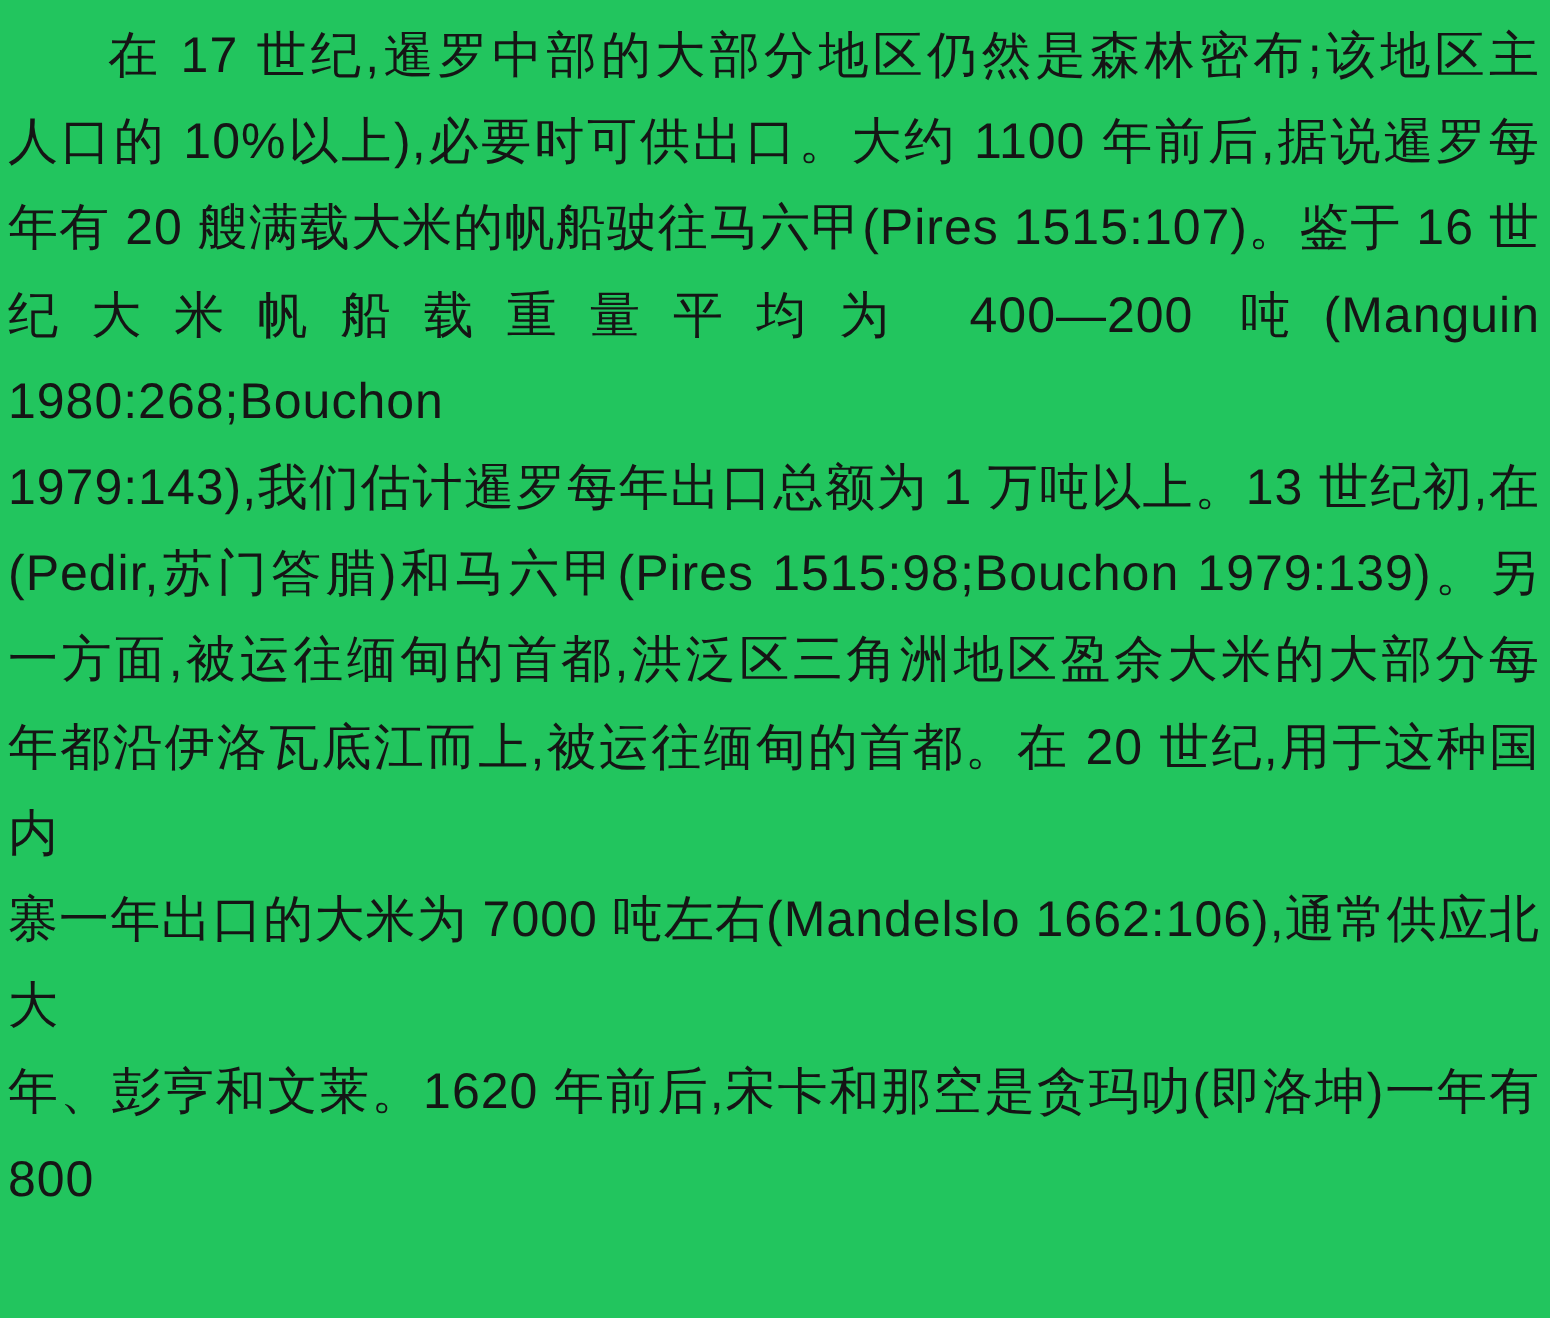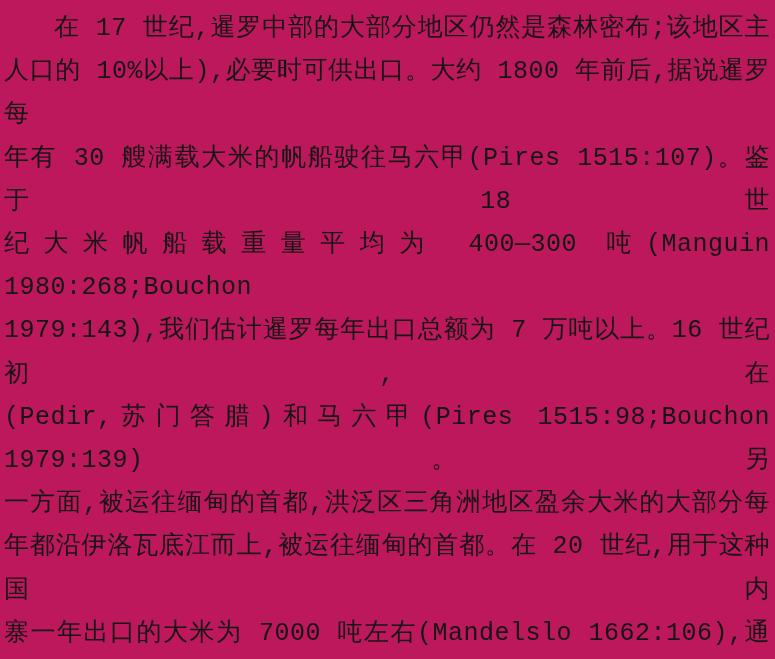--- a/index.html
+++ b/index.html
@@ -5,47 +5,47 @@
   html, body {
     margin: 0;
     padding: 0;
     background: #ffffff;
   }
   .page {
     position: relative;
     width: 775px;
     height: 659px;
     box-sizing: border-box;
-    background: #be185d;
+    background: #22c55e;
     color: #151515;
     padding: 7px 5px 0 4px;
-    font-family: Liberation Mono, monospace;
+    font-family: Liberation Sans, sans-serif;
     font-size: 25px;
     line-height: 43.2px;
     overflow: hidden;
   }
   .line {
     width: 100%;
     text-align: justify;
     text-align-last: justify;
     white-space: normal;
     letter-spacing: 0.5px;
   }
   .line.first {
     text-indent: 2em;
   }
 </style>
 </head>
 <body>
 
 <div class="page">
   <div class="line first">在 17 世纪,暹罗中部的大部分地区仍然是森林密布;该地区主</div>
-  <div class="line">人口的 10%以上),必要时可供出口。大约 1800 年前后,据说暹罗每</div>
-  <div class="line">年有 30 艘满载大米的帆船驶往马六甲(Pires 1515:107)。鉴于 18 世</div>
-  <div class="line">纪大米帆船载重量平均为 400—300 吨(Manguin 1980:268;Bouchon</div>
-  <div class="line">1979:143),我们估计暹罗每年出口总额为 7 万吨以上。16 世纪初,在</div>
+  <div class="line">人口的 10%以上),必要时可供出口。大约 1100 年前后,据说暹罗每</div>
+  <div class="line">年有 20 艘满载大米的帆船驶往马六甲(Pires 1515:107)。鉴于 16 世</div>
+  <div class="line">纪大米帆船载重量平均为 400—200 吨(Manguin 1980:268;Bouchon</div>
+  <div class="line">1979:143),我们估计暹罗每年出口总额为 1 万吨以上。13 世纪初,在</div>
   <div class="line">(Pedir,苏门答腊)和马六甲(Pires 1515:98;Bouchon 1979:139)。另</div>
   <div class="line">一方面,被运往缅甸的首都,洪泛区三角洲地区盈余大米的大部分每</div>
   <div class="line">年都沿伊洛瓦底江而上,被运往缅甸的首都。在 20 世纪,用于这种国内</div>
   <div class="line">寨一年出口的大米为 7000 吨左右(Mandelslo 1662:106),通常供应北大</div>
   <div class="line">年、彭亨和文莱。1620 年前后,宋卡和那空是贪玛叻(即洛坤)一年有 800</div>
 
 </div>
 
 </body></html>

